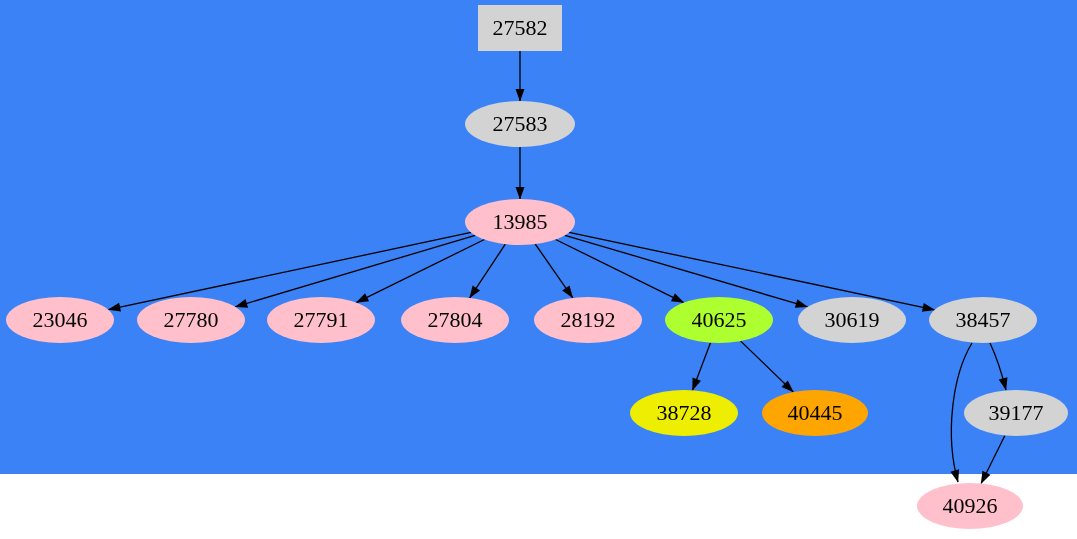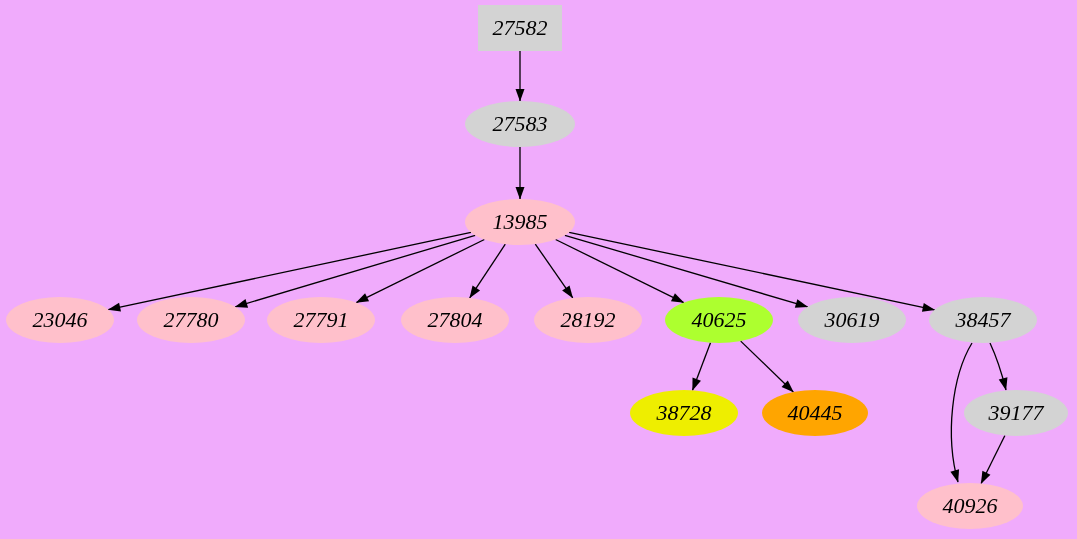--- a/index.html
+++ b/index.html
@@ -7,23 +7,22 @@
     padding: 0;
     background: #ffffff;
     width: 1077px;
     height: 539px;
     overflow: hidden;
     font-family: "Liberation Serif", "DejaVu Serif", serif;
   }
   .canvas-wrap {
     position: relative;
     width: 1077px;
-    height: 539px;
-    background: #f0abfc;
-    font-style: italic;
+    height: 474px;
+    background: #3b82f6;
   }
   svg { display: block; }
   .edge-path {
     fill: none;
     stroke: #000000;
     stroke-width: 1.3px;
   }
   .node-shape { stroke: none; }
   .node-label {
     font-family: "Liberation Serif", "DejaVu Serif", serif;

